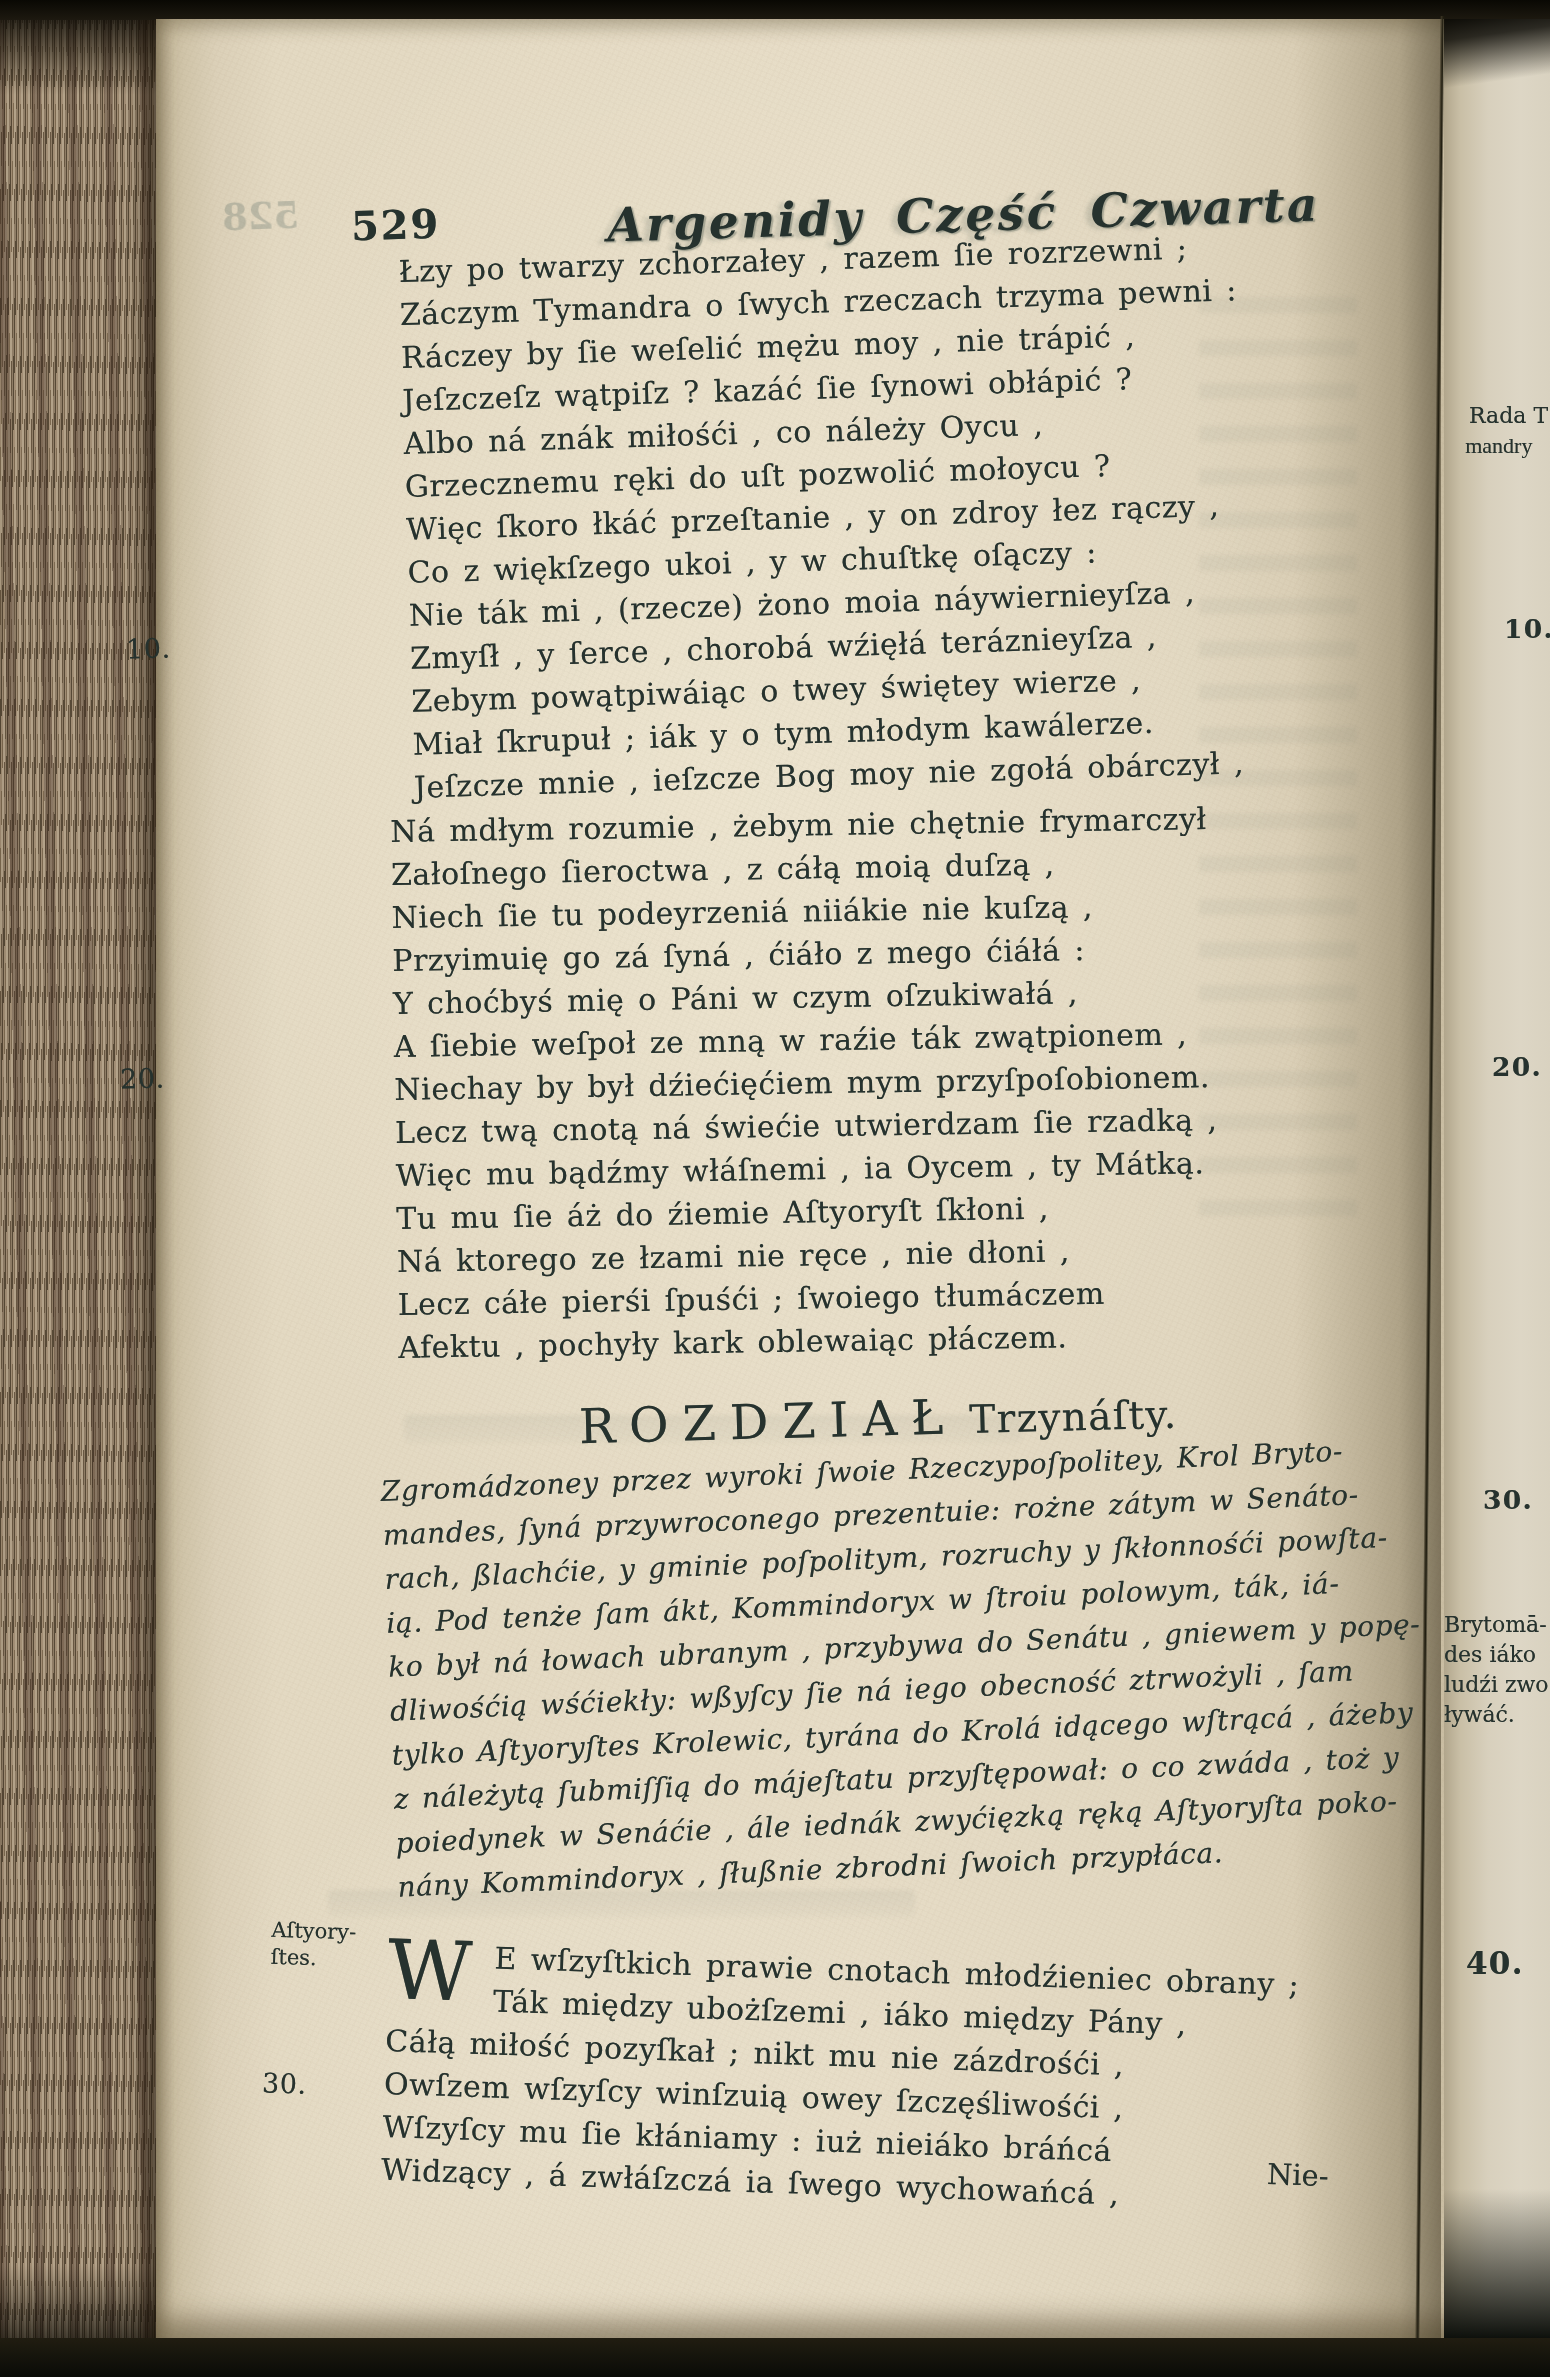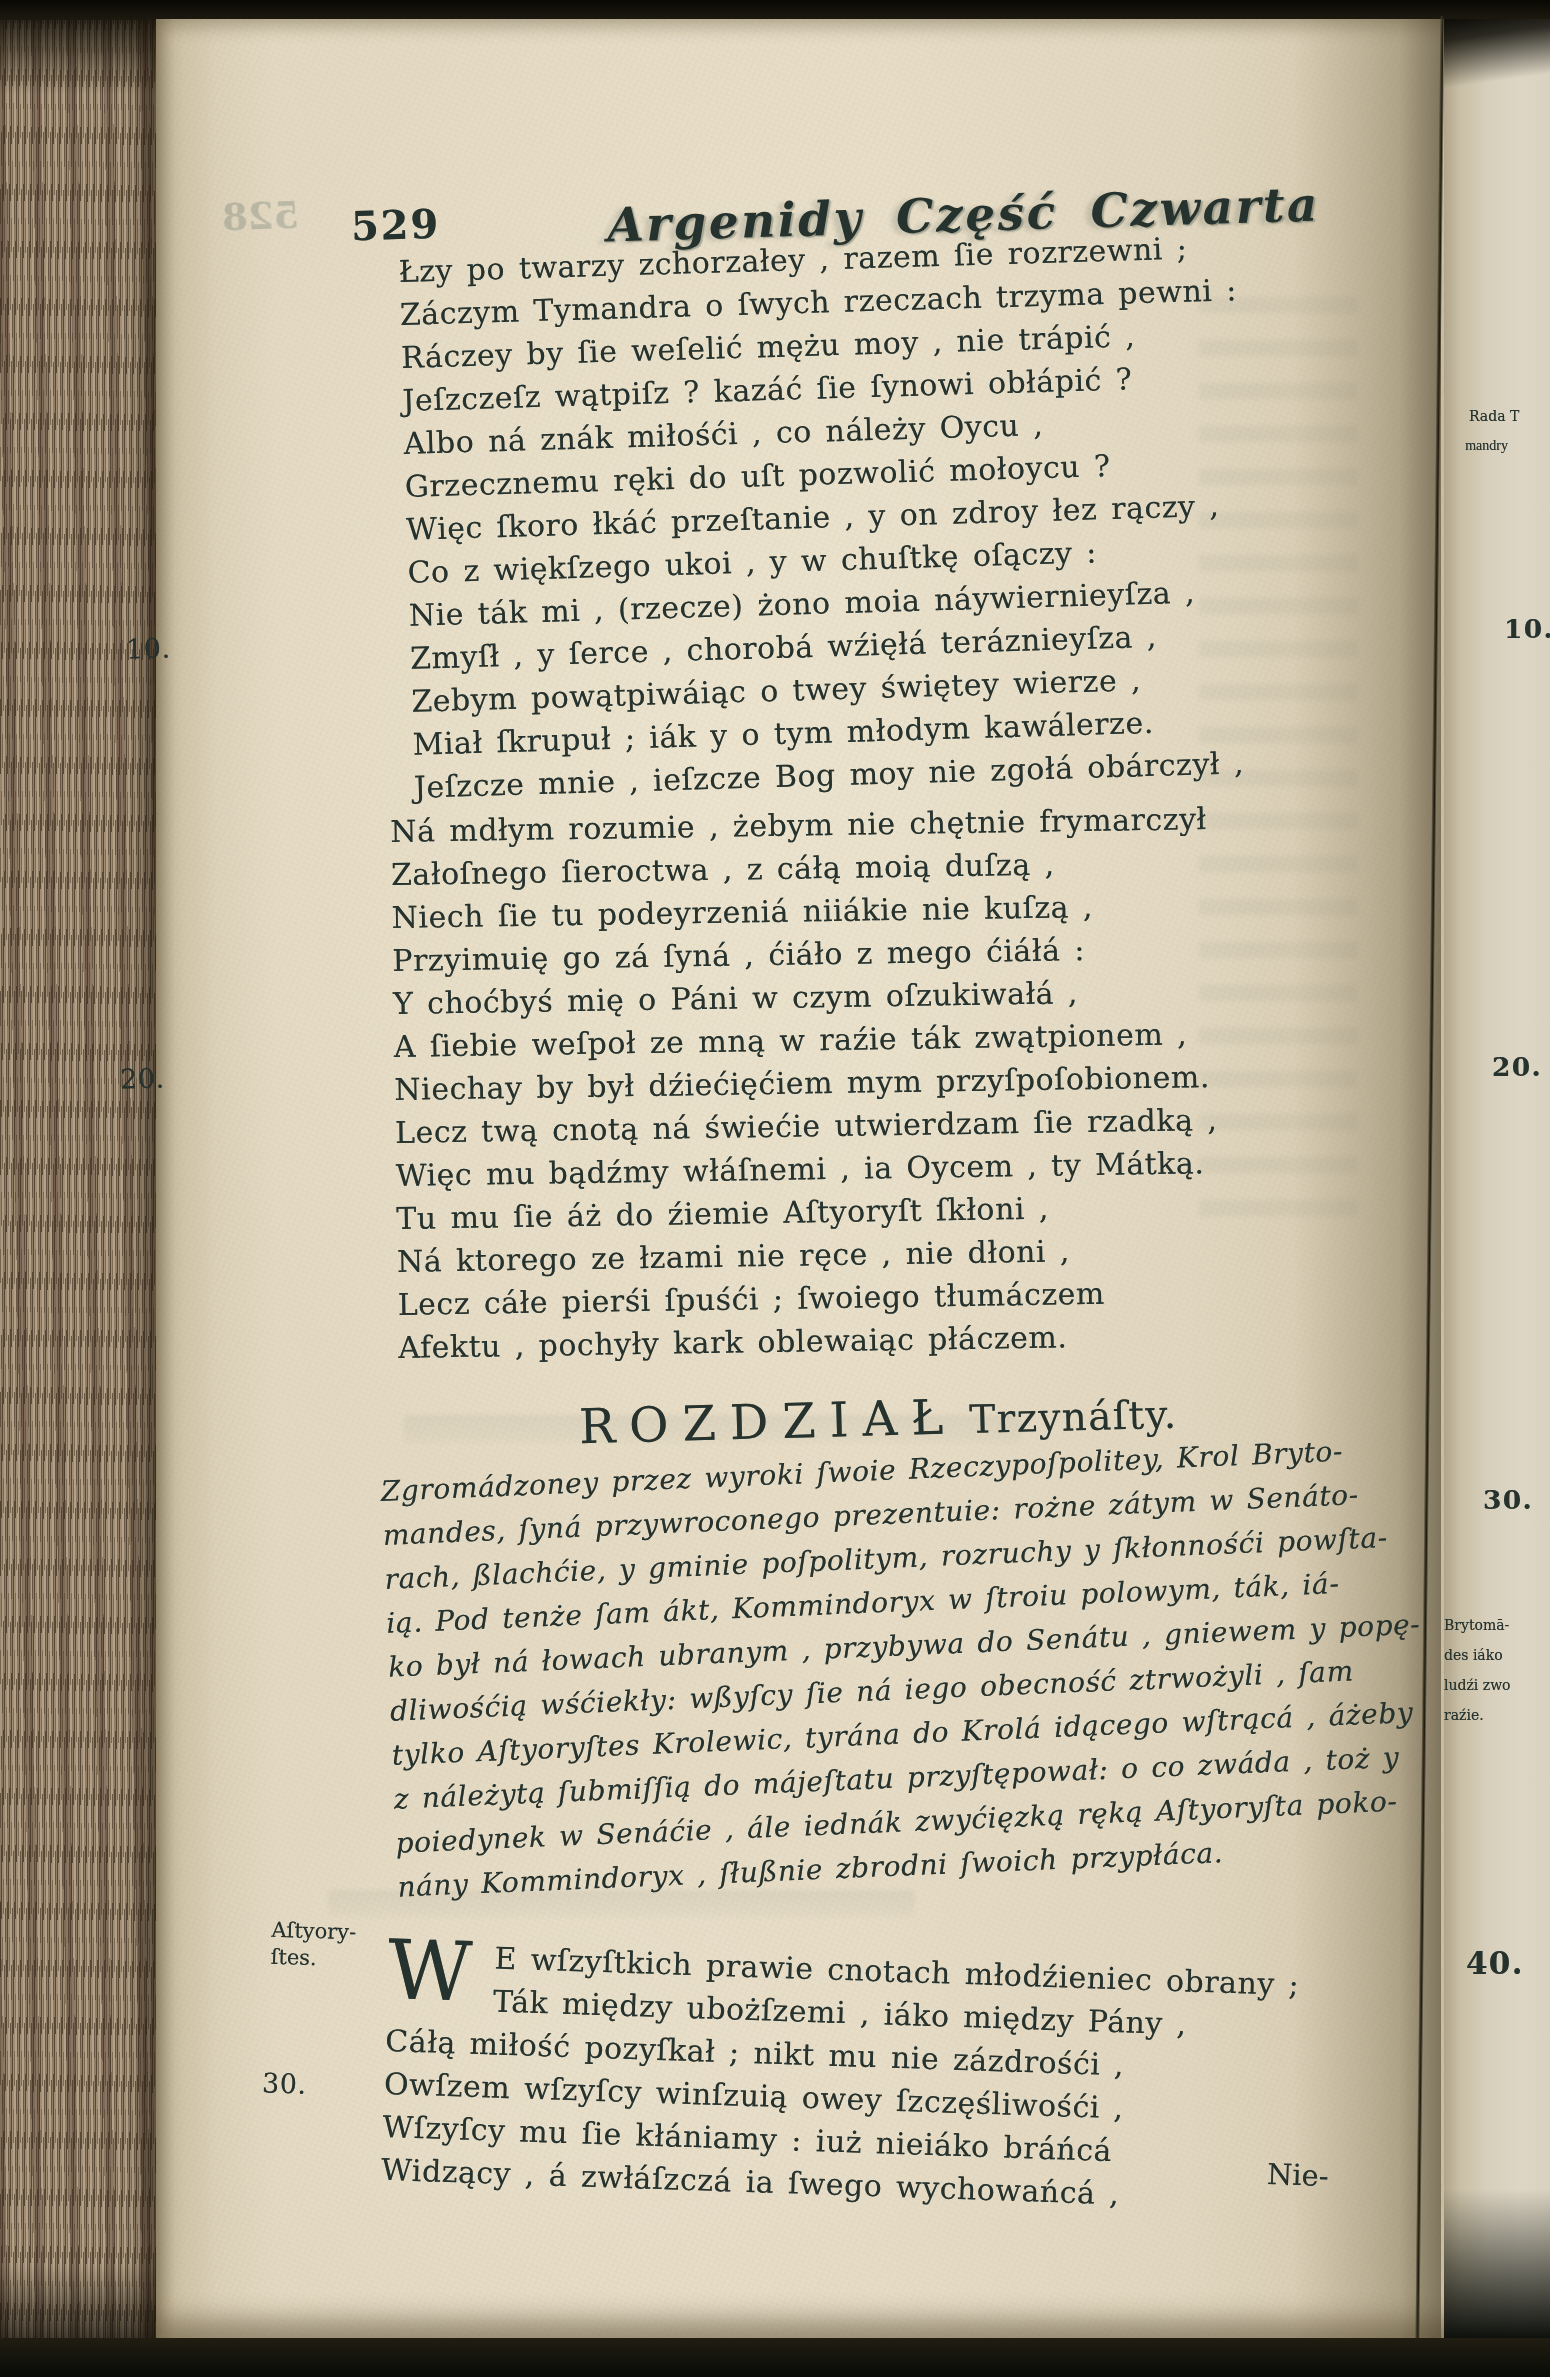--- a/index.html
+++ b/index.html
@@ -78,21 +78,21 @@
   .chap-word{font-size:48px;letter-spacing:14px;}
   .chap-rest{font-size:39px;letter-spacing:1.3px;margin-left:8.8px;}
   .summary{font-size:28px;font-style:italic;letter-spacing:0.6px;word-spacing:3.2px;transform:rotate(-2.4deg);transform-origin:0 0;}
   .summary .sl{height:44px;line-height:44px;white-space:nowrap;}
   .closing{font-size:30px;letter-spacing:0.5px;word-spacing:3.8px;width:965px;transform:rotate(1.9deg);transform-origin:0 0;}
   .closing .cl{height:43px;line-height:43px;white-space:nowrap;}
   .dropcap{float:left;width:100px;height:82px;font-size:82px;line-height:68px;margin:2.5px 6.3px 0 0;}
   .mnum{font-size:27px;letter-spacing:0.6px;white-space:nowrap;}
   .sidenote{font-size:21px;line-height:26.5px;transform:rotate(1.6deg);}
   .catchword{font-size:29px;transform:rotate(2deg);}
-  .np-note{font-size:14px;line-height:30px;white-space:nowrap;}
+  .np-note{font-size:22px;line-height:30px;white-space:nowrap;}
   .np-num{font-size:26.5px;font-weight:bold;letter-spacing:1.3px;}
 </style>
 </head>
 <body>
 
 <div id="stage">
 
   <div class="abs spine"></div>
   <div class="abs band-top"></div>
   <div class="abs paper"></div>
@@ -185,18 +185,18 @@
     <div>Rada T</div>
     <div style="margin-left:-3.8px;font-family:Liberation Serif, serif;">mandry</div>
   </div>
   <div class="abs ink np-num" style="left:1504px;top:613px;">10.</div>
   <div class="abs ink np-num" style="left:1492px;top:1051px;">20.</div>
   <div class="abs ink np-num" style="left:1483px;top:1484px;">30.</div>
   <div class="abs ink np-note" style="left:1444px;top:1610px;">
     <div>Brytomā-</div>
     <div>des iáko</div>
     <div>ludźi zwo</div>
-    <div>raźie.</div>
+    <div>ływáć.</div>
   </div>
   <div class="abs ink np-num" style="left:1466px;top:1945px;font-size:31px;">40.</div>
 
 </div>
 
 
 </body></html>

